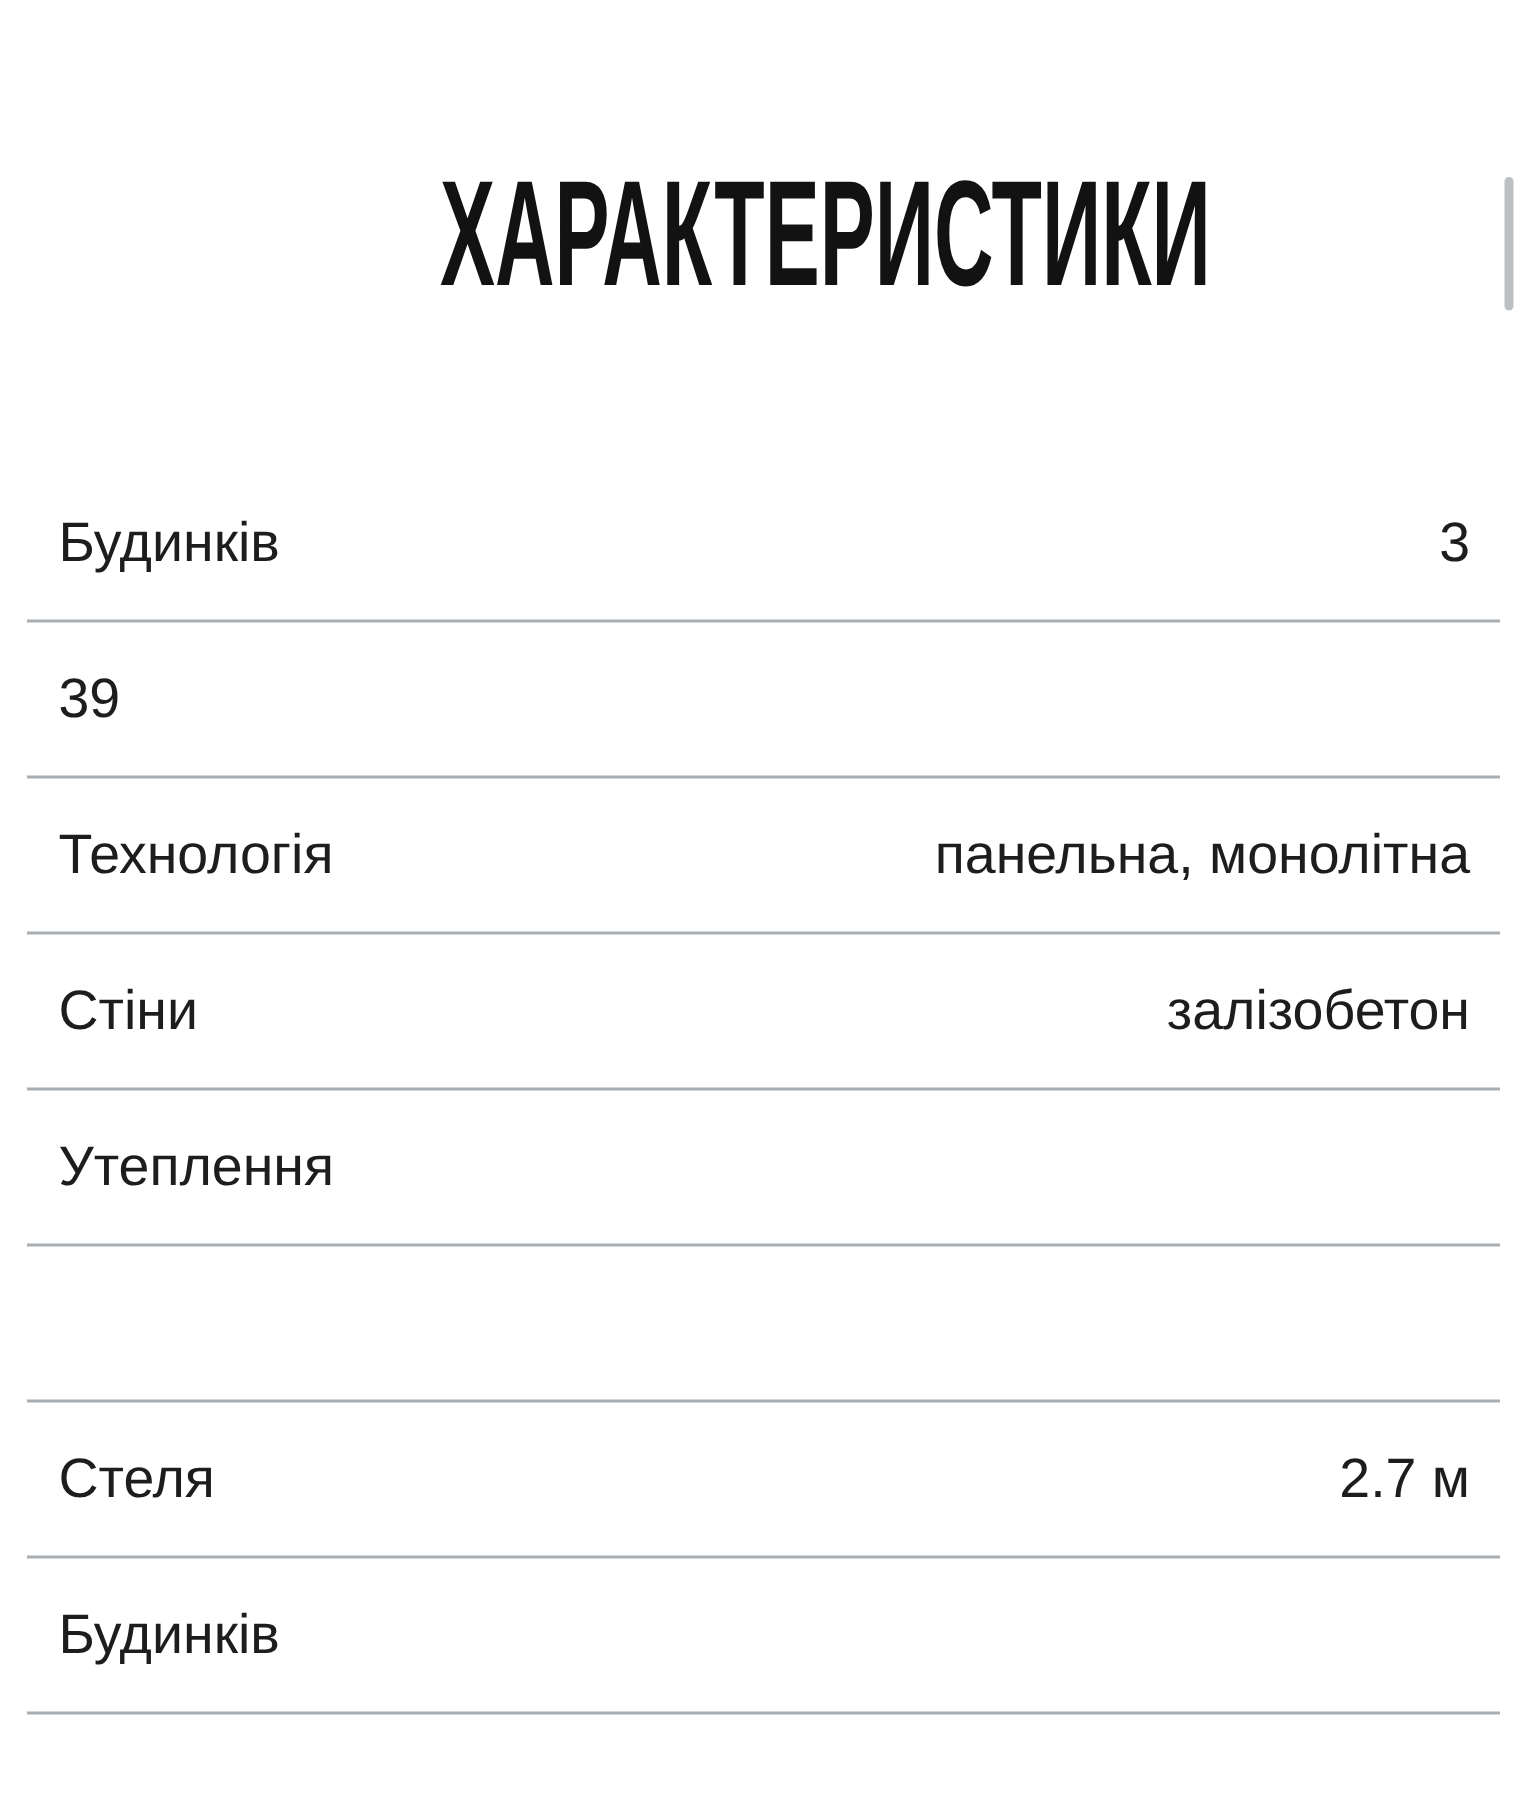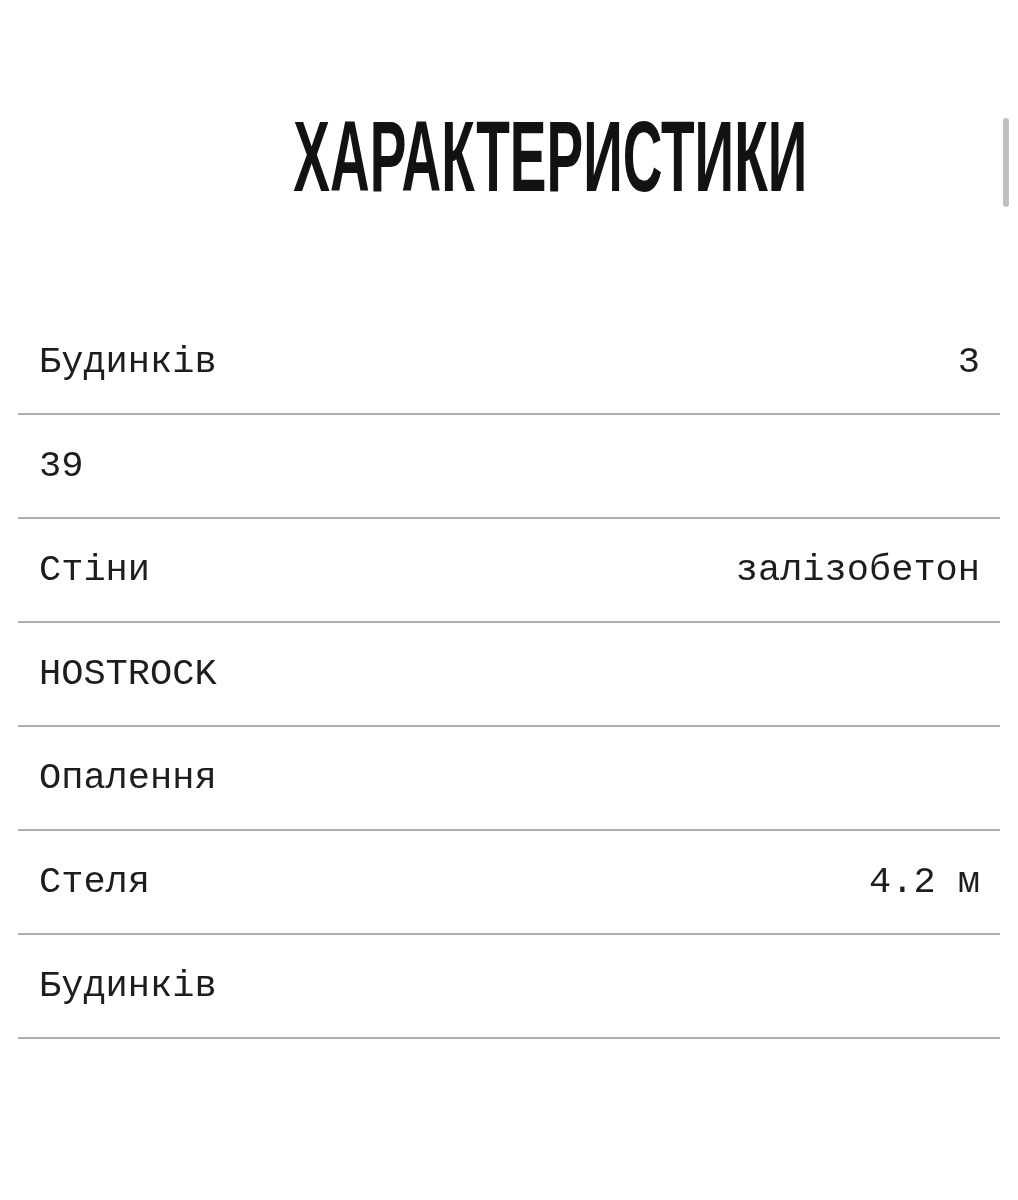--- a/index.html
+++ b/index.html
@@ -34,21 +34,20 @@
     position: absolute;
     top: 118px;
     right: 9px;
     width: 6px;
     height: 89px;
     border-radius: 3px;
     background: #bdc0c3;
   }
   .char-table {
     margin: 105px 18px 0 18px;
-    font-family: Liberation Mono, monospace;
   }
   .char-row {
     height: 102px;
     border-bottom: 2px solid #a9aeb2;
     display: flex;
     align-items: center;
     justify-content: space-between;
     padding: 0 20px 0 21px;
   }
   .char-label {
@@ -78,36 +77,39 @@
 
   <div class="char-row">
     <span class="char-label">Будинків</span>
     <span class="char-value">3</span>
   </div>
 
   <div class="char-row">
     <span class="char-value">39</span>
   </div>
 
+  <div class="char-row">
+    <span class="char-label">Технологія</span>
+    <span class="char-value">панельна, монолітна</span>
+  </div>
 
   <div class="char-row">
     <span class="char-label">Стіни</span>
     <span class="char-value">залізобетон</span>
   </div>
 
   <div class="char-row">
-    <span class="char-value">HOSTROCK</span>
+    <span class="char-label">Утеплення</span>
   </div>
 
   <div class="char-row">
-    <span class="char-label">Опалення</span>
   </div>
 
   <div class="char-row">
     <span class="char-label">Стеля</span>
-    <span class="char-value">4.2 м</span>
+    <span class="char-value">2.7 м</span>
   </div>
 
   <div class="char-row">
     <span class="char-label">Будинків</span>
   </div>
 
 </div>
 
 </body></html>

